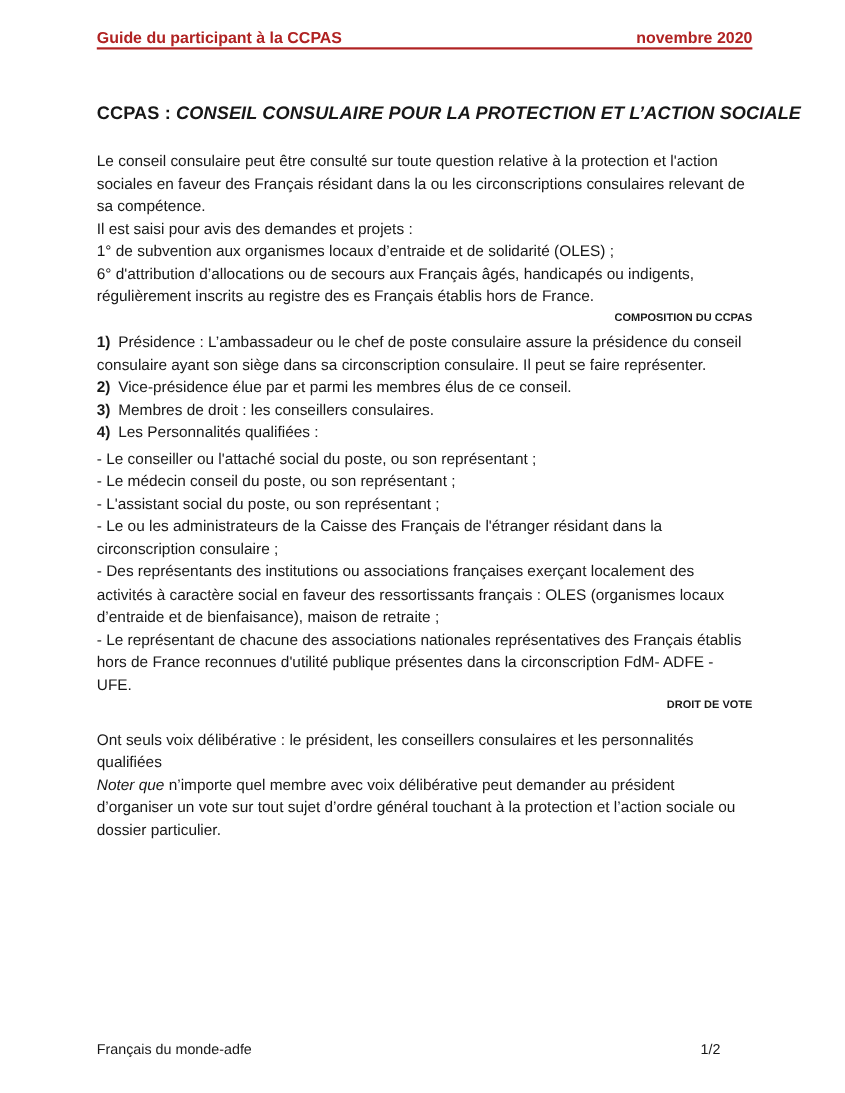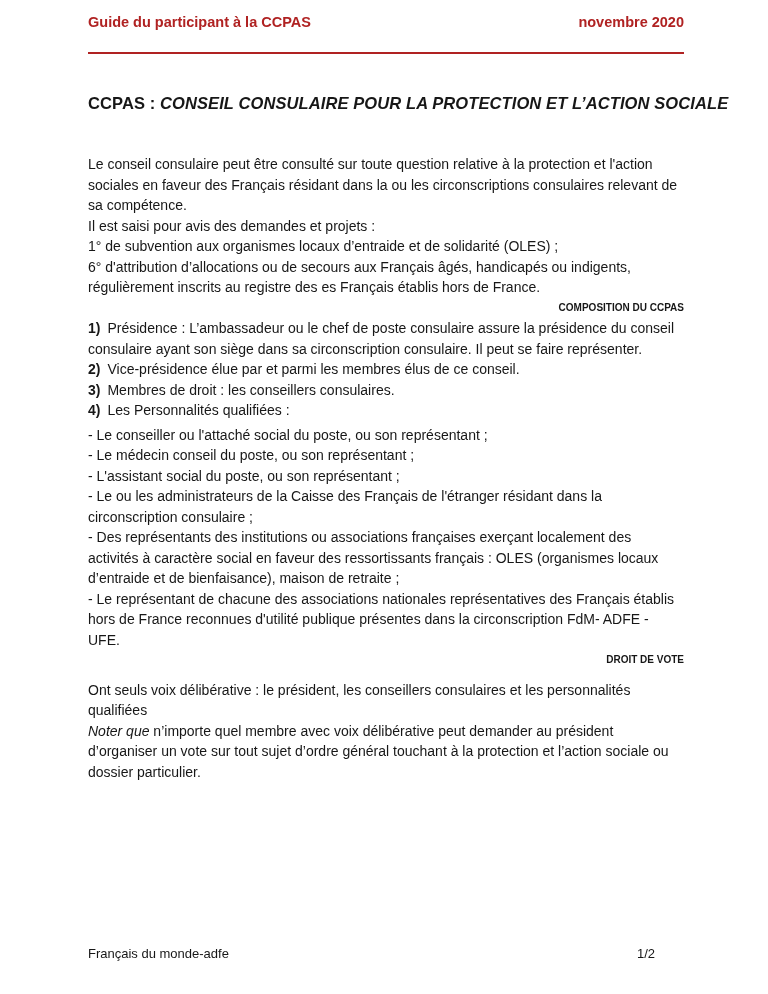--- a/index.html
+++ b/index.html
@@ -4,34 +4,34 @@
 <style>
   :root { --accent:#b02222; --ink:#171717; }
   html,body { margin:0; padding:0; }
   body {
     width:768px; height:994px; background:#ffffff; overflow:hidden;
     font-family:"Liberation Sans", sans-serif; color:var(--ink); position:relative;
   }
   .page { position:absolute; inset:0; }
 
   .doc-header {
-    position:absolute; left:88px; right:84px; top:14px;
+    position:absolute; left:88px; right:84px; top:27px;
     display:flex; justify-content:space-between; align-items:baseline;
     color:var(--accent); font-weight:bold; font-size:14.5px;
-    border-bottom:2px solid var(--accent); padding-bottom:22px;
+    border-bottom:2px solid var(--accent); padding-bottom:0;
   }
 
   .doc-title {
     position:absolute; left:88px; right:84px; top:94px;
     font-size:16.5px; font-weight:bold; letter-spacing:0.1px; white-space:nowrap;
   }
   .doc-title .em { font-style:italic; }
 
   .content {
-    position:absolute; left:88px; right:84px; top:154px;
+    position:absolute; left:88px; right:84px; top:136px;
     font-size:14px; line-height:20.5px;
   }
   .content p { margin:0; }
 
   .section-heading { font-weight:bold; font-size:10px; margin:24px 0 0 0;text-align:right; }
   .numbered { margin-top:7px; }
   .numbered:first-of-type { margin-top:9px; }
   .numbered .num { font-weight:bold; margin-right:7px; }
   .bullet-list { margin-top:4px; }
   .bullet { margin:0; }

